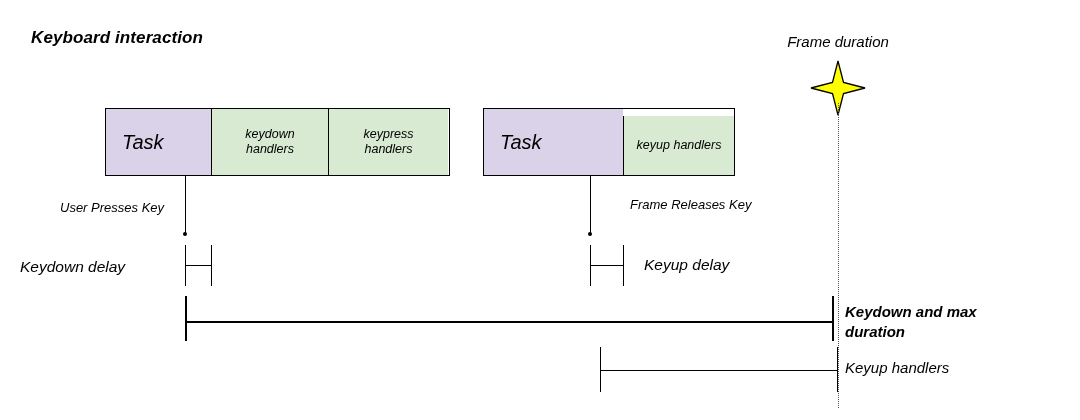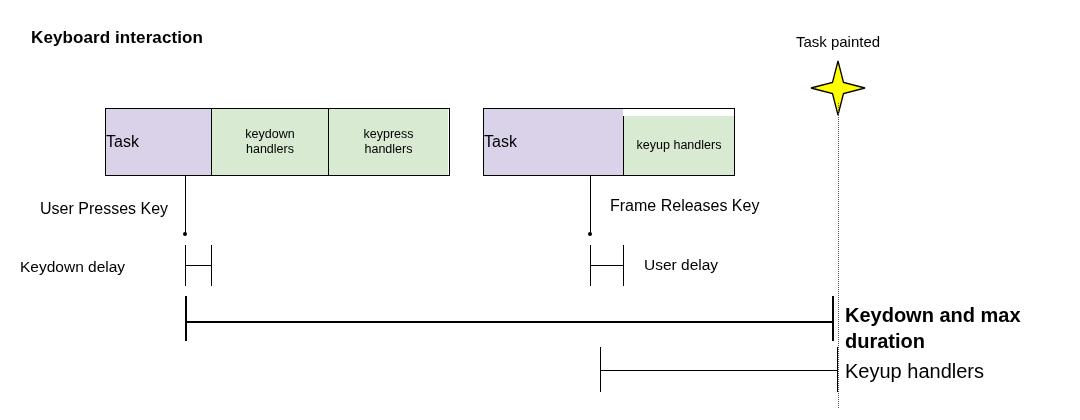--- a/index.html
+++ b/index.html
@@ -8,20 +8,21 @@
     background: #ffffff;
   }
   #canvas {
     position: relative;
     width: 1080px;
     height: 420px;
     background: #ffffff;
     font-family: "Liberation Sans", sans-serif;
     color: #000000;
     overflow: hidden;
+    font-style: italic;
   }
 
   
   .diagram-title {
     position: absolute;
     left: 31px;
     top: 28px;
     font-size: 17px;
     font-weight: bold;
     letter-spacing: 0.1px;
@@ -41,22 +42,23 @@
     display: flex;
     align-items: center;
     justify-content: center;
     text-align: center;
     line-height: 1.22;
     white-space: pre-line;
   }
   .seg + .seg { border-left: 1.4px solid #000000; }
   .seg-task {
     background: #d9d2e9;
-    font-size: 16px;
+    font-size: 20px;
     justify-content: flex-start;
+    padding-left: 16px;
   }
   .seg-handler {
     background: #d9ead3;
     font-size: 12.5px;
   }
 
   
   #strip-1 { left: 105px; top: 108px; width: 345px; height: 68px; }
   #strip-1 .s1 { width: 105px; }
   #strip-1 .s2 { width: 117px; }
@@ -98,22 +100,23 @@
 
   
   #drop-line-press  { left: 185px; top: 176px; height: 59px; }
   #drop-dot-press   { left: 183px; top: 232px; }
   #drop-line-release{ left: 590px; top: 176px; height: 59px; }
   #drop-dot-release { left: 588px; top: 232px; }
 
   
   .event-label {
     position: absolute;
-    font-size: 16px;
-    white-space: nowrap;
+    font-size: 13px;
+    white-space: nowrap;
+    margin-left: 20px;
   }
   #label-user-presses  { left: 40px;  top: 200px; }
   #label-user-releases { left: 610px; top: 197px; }
 
   
   #kd-tick-a { left: 185px; top: 245px; height: 41px; }
   #kd-tick-b { left: 211px; top: 245px; height: 41px; }
   #kd-bar    { left: 185px; top: 265px; width: 27px; }
   #ku-tick-a { left: 590px; top: 245px; height: 41px; }
   #ku-tick-b { left: 623px; top: 245px; height: 41px; }
@@ -133,21 +136,21 @@
   #dur1-bar        { left: 185px; top: 321px; width: 648px; }
 
   
   #dur2-tick-left  { left: 600px; top: 347px; height: 45px; }
   #dur2-tick-right { left: 837px; top: 347px; height: 45px; }
   #dur2-bar        { left: 600px; top: 370px; width: 238px; }
 
   
   .duration-label {
     position: absolute;
-    font-size: 20px;
+    font-size: 15px;
     line-height: 1.32;
     white-space: pre-line;
   }
   #label-keydown-duration {
     left: 845px;
     top: 302px;
     font-weight: bold;
     width: 180px;
   }
   #label-keyup-duration {
@@ -182,21 +185,21 @@
     border-left: 1.6px dotted #555555;
   }
 </style>
 </head>
 <body>
 
 <div id="canvas">
 
   <div class="diagram-title">Keyboard interaction</div>
 
-  <div id="label-frame-painted">Task painted</div>
+  <div id="label-frame-painted">Frame duration</div>
 
   <svg id="frame-star" viewBox="0 0 58 58">
     <polygon points="29,2 34.5,23.5 56,29 34.5,34.5 29,56 23.5,34.5 2,29 23.5,23.5" fill="#ffff00" stroke="#000000" stroke-width="1.3" stroke-linejoin="miter"></polygon>
   </svg>
 
   <div id="frame-dotted-line"></div>
 
   <div id="strip-1" class="task-strip">
     <div class="seg seg-task s1">Task</div>
     <div class="seg seg-handler s2">keydown
@@ -219,21 +222,21 @@
   <div id="label-user-releases" class="event-label">Frame Releases Key</div>
 
   <div id="kd-tick-a" class="vline"></div>
   <div id="kd-tick-b" class="vline"></div>
   <div id="kd-bar" class="hline"></div>
   <div id="label-keydown-delay" class="delay-label">Keydown delay</div>
 
   <div id="ku-tick-a" class="vline"></div>
   <div id="ku-tick-b" class="vline"></div>
   <div id="ku-bar" class="hline"></div>
-  <div id="label-keyup-delay" class="delay-label">User delay</div>
+  <div id="label-keyup-delay" class="delay-label">Keyup delay</div>
 
   <div id="dur1-tick-left" class="vline-thick"></div>
   <div id="dur1-tick-right" class="vline-thick"></div>
   <div id="dur1-bar" class="hline-thick"></div>
   <div id="label-keydown-duration" class="duration-label">Keydown and max duration</div>
 
   <div id="dur2-tick-left" class="vline"></div>
   <div id="dur2-tick-right" class="vline"></div>
   <div id="dur2-bar" class="hline"></div>
   <div id="label-keyup-duration" class="duration-label">Keyup handlers</div>

